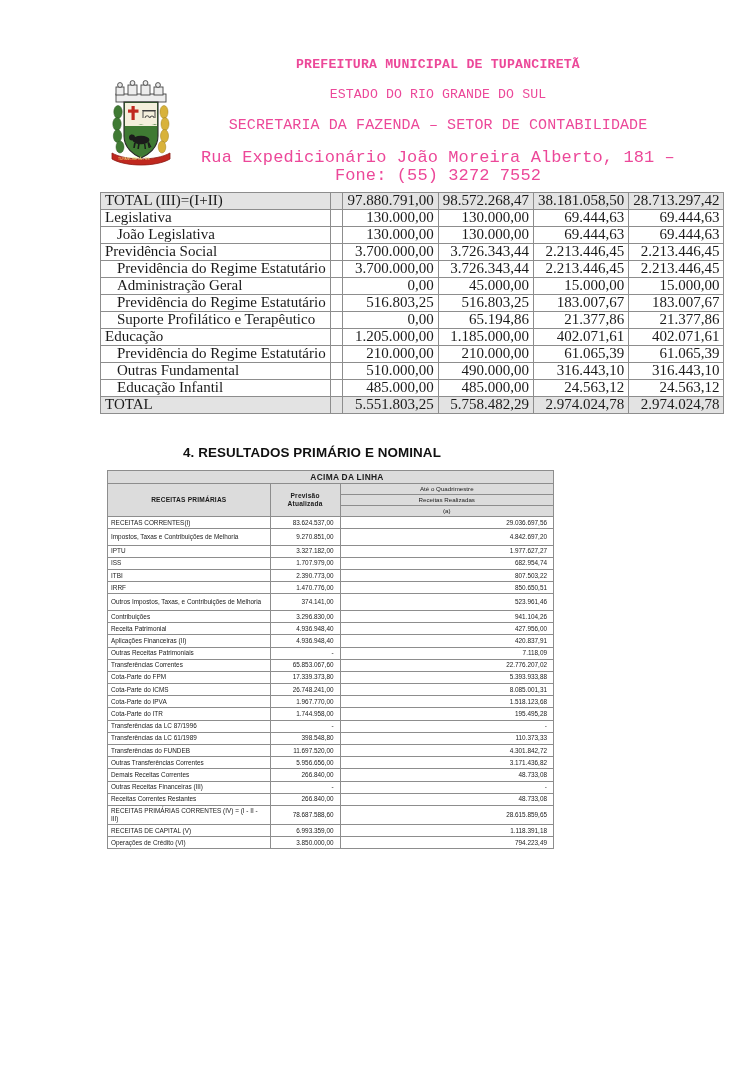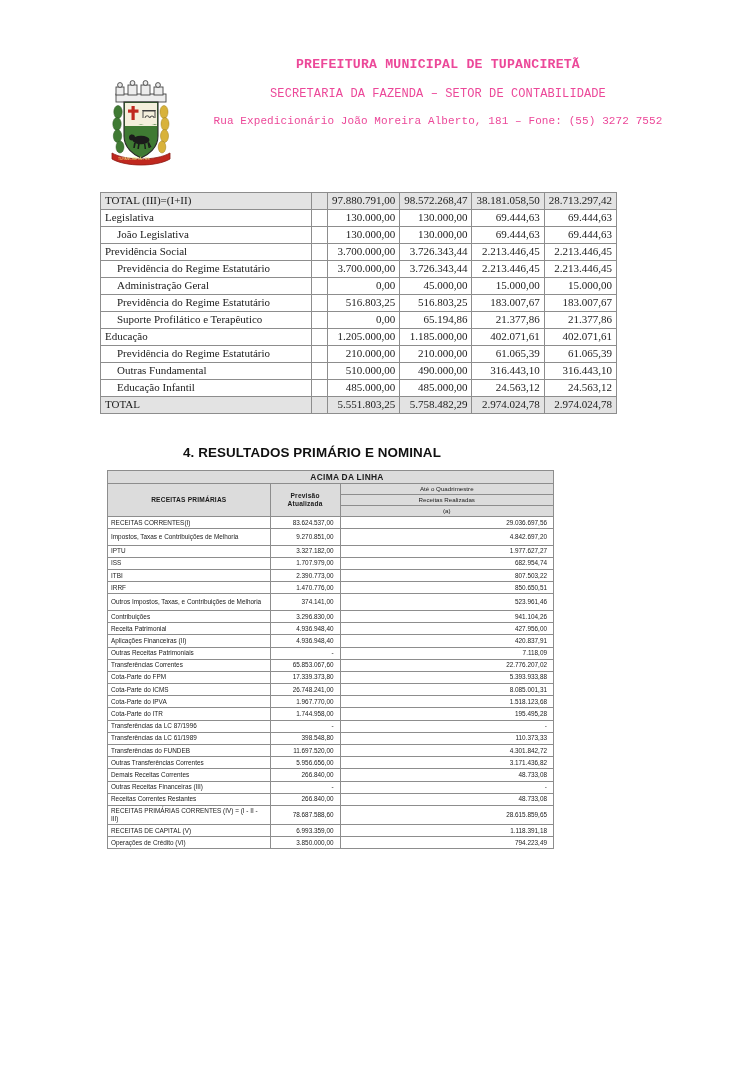--- a/index.html
+++ b/index.html
@@ -31,34 +31,34 @@
     width: 520px;
     text-align: center;
   }
   .hl {
     font-family: Liberation Mono, monospace;
     color: #ec4899;
     line-height: 1.05;
   }
   .hl1 { font-size: 13.2px; font-weight: bold; letter-spacing: .2px; margin-bottom: 16px; }
   .hl2 { font-size: 13.2px; font-weight: normal; letter-spacing: .1px; margin-bottom: 16px; }
-  .hl3 { font-size: 12px; font-weight: normal; letter-spacing: .1px; margin-bottom: 16px; }
-  .hl4 { font-size: 11px; font-weight: normal; letter-spacing: .1px; }
+  .hl3 { font-size: 15px; font-weight: normal; letter-spacing: .1px; margin-bottom: 16px; }
+  .hl4 { font-size: 17px; font-weight: normal; letter-spacing: .1px; }
 
   
   .t1-wrap {
     position: absolute;
     left: 100px; top: 192px;
     width: 517px;
   }
   table.t1 {
     border-collapse: collapse;
     width: 517px;
     font-family: "Liberation Serif", "DejaVu Serif", serif;
-    font-size: 11px;
+    font-size: 15px;
     color: #1a1a1a;
   }
   table.t1 td {
     border: 1px solid #8d8d8d;
     padding: 1px 4px 2px 4px;
     height: 16.3px;
     line-height: 13px;
     white-space: nowrap;
   }
   table.t1 td.lbl { text-align: left; width: 232px; }
@@ -193,20 +193,21 @@
 
       <path d="M8 73 C22 81 52 81 66 73 L66 79 C52 87 22 87 8 79 Z" fill="#c0281f" stroke="#8c1c15" stroke-width="0.8"></path>
       <g fill="#f3e07a" font-size="3.4" font-family="Liberation Sans, sans-serif">
         <text x="14" y="80">TUPANCIRETÃ - RS</text>
       </g>
     </svg>
   </div>
 
   <div class="header-lines">
     <div class="hl hl1">PREFEITURA MUNICIPAL DE TUPANCIRETÃ</div>
+    <div class="hl hl2">ESTADO DO RIO GRANDE DO SUL</div>
     <div class="hl hl3">SECRETARIA DA FAZENDA – SETOR DE CONTABILIDADE</div>
     <div class="hl hl4">Rua Expedicionário João Moreira Alberto, 181 – Fone: (55) 3272 7552</div>
   </div>
 </div>
 
 <div class="t1-wrap">
   <table class="t1">
     <tbody id="t1-body">
         <tr class="shade">
           <td class="lbl">TOTAL (III)=(I+II)</td>

